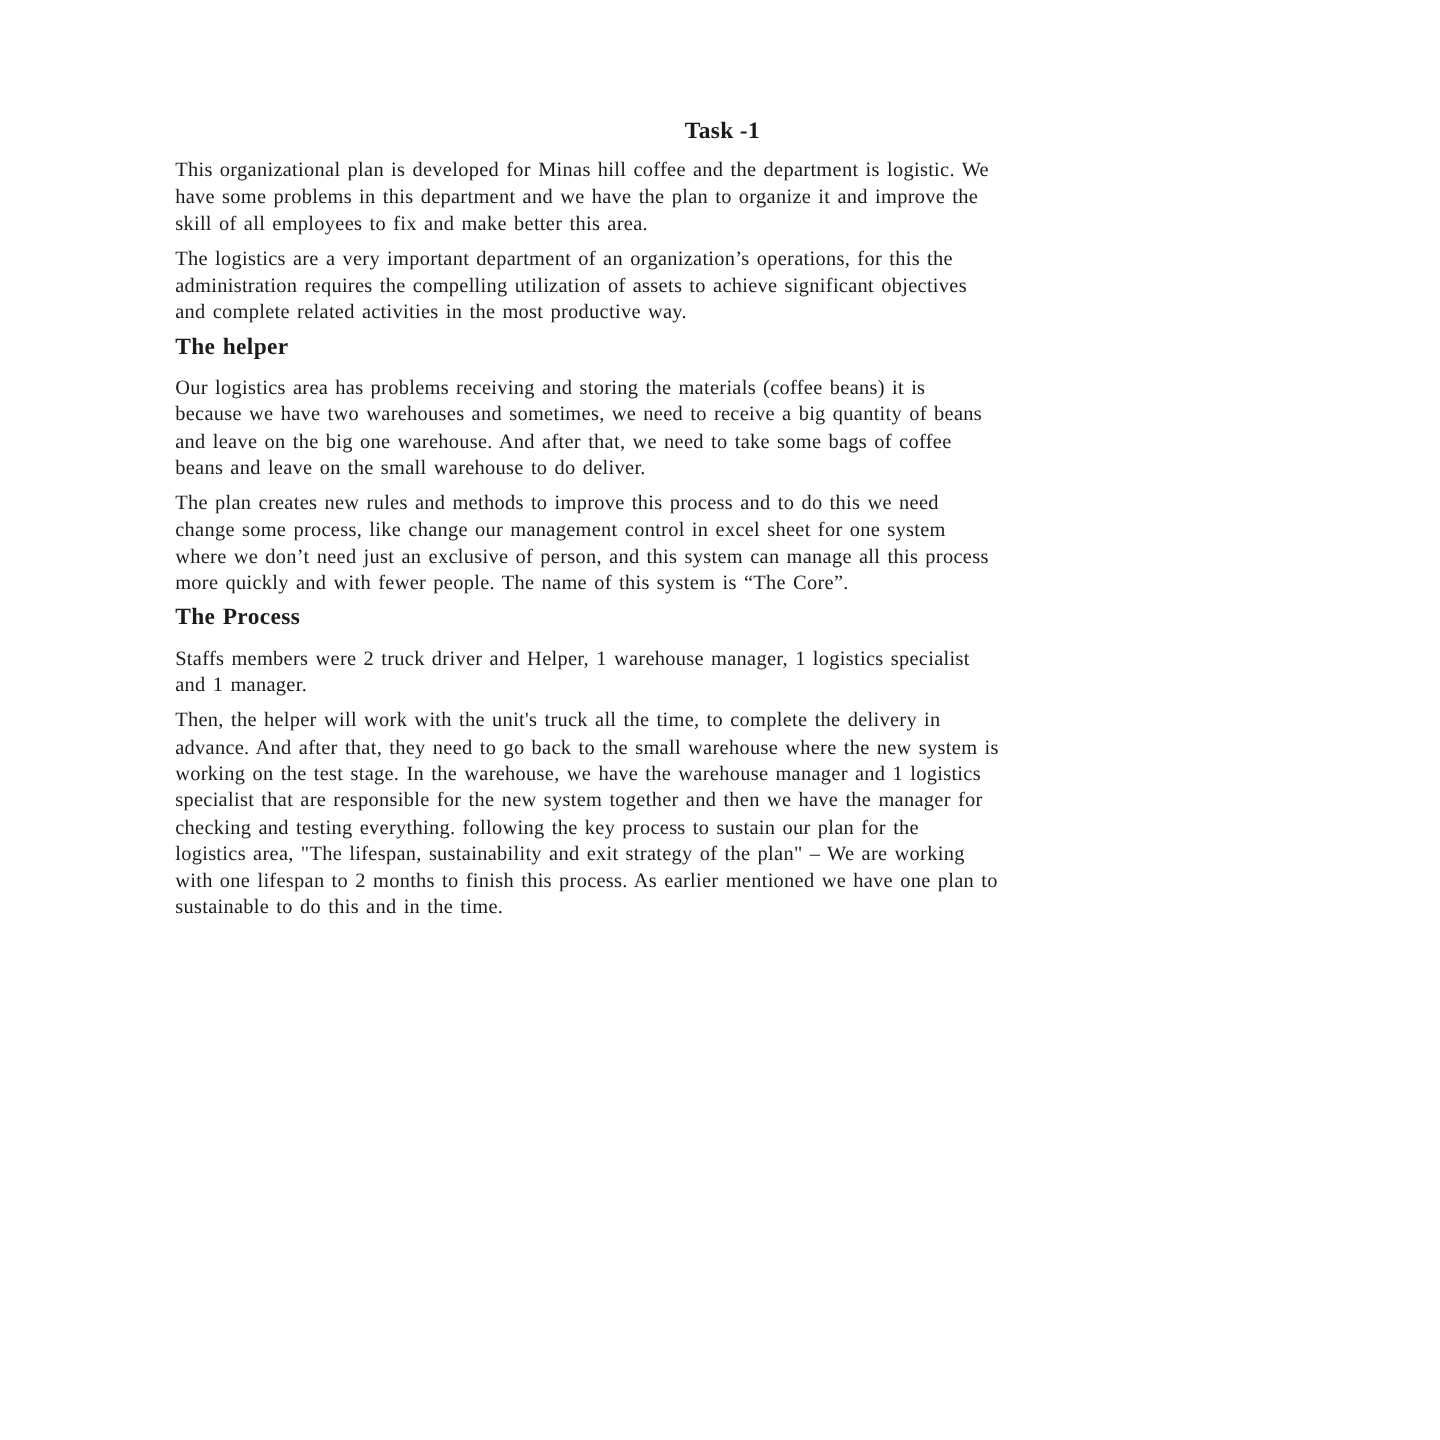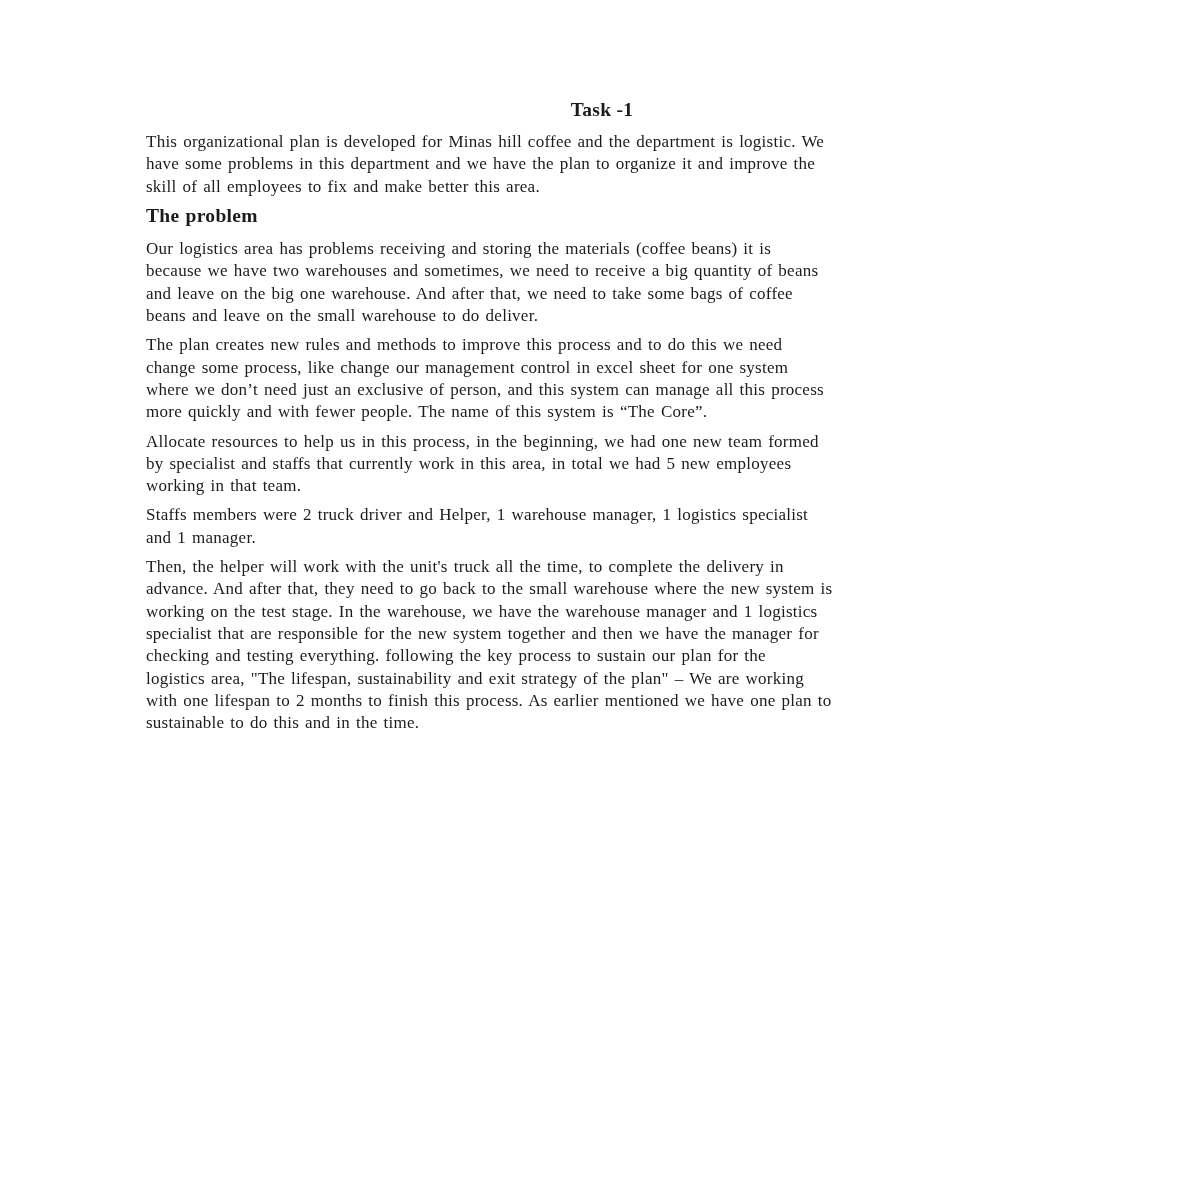--- a/index.html
+++ b/index.html
@@ -54,39 +54,40 @@
 <div class="page">
   <div class="content">
 
     <h1 class="doc-title">Task -1</h1>
 
     <p class="para">This organizational plan is developed for Minas hill coffee and the department is logistic. We
 have some problems in this department and we have the plan to organize it and improve the
 skill of all employees to fix and make better this area.</p>
 
 
+    <p class="para">The logistics are a very important department of an organization’s operations, for this the
+administration requires the compelling utilization of assets to achieve significant objectives
+and complete related activities in the most productive way.</p>
 
-    <h2 class="heading">The problem</h2>
+    <h2 class="heading">The helper</h2>
 
     <p class="para">Our logistics area has problems receiving and storing the materials (coffee beans) it is
 because we have two warehouses and sometimes, we need to receive a big quantity of beans
 and leave on the big one warehouse. And after that, we need to take some bags of coffee
 beans and leave on the small warehouse to do deliver.</p>
 
 
     <p class="para">The plan creates new rules and methods to improve this process and to do this we need
 change some process, like change our management control in excel sheet for one system
 where we don’t need just an exclusive of person, and this system can manage all this process
 more quickly and with fewer people. The name of this system is “The Core”.</p>
 
 
+    <h2 class="heading">The Process</h2>
 
-    <p class="para">Allocate resources to help us in this process, in the beginning, we had one new team formed
-by specialist and staffs that currently work in this area, in total we had 5 new employees
-working in that team.</p>
 
     <p class="para">Staffs members were 2 truck driver and Helper, 1 warehouse manager, 1 logistics specialist
 and 1 manager.</p>
 
 
     <p class="para">Then, the helper will work with the unit's truck all the time, to complete the delivery in
 advance. And after that, they need to go back to the small warehouse where the new system is
 working on the test stage. In the warehouse, we have the warehouse manager and 1 logistics
 specialist that are responsible for the new system together and then we have the manager for
 checking and testing everything. following the key process to sustain our plan for the

